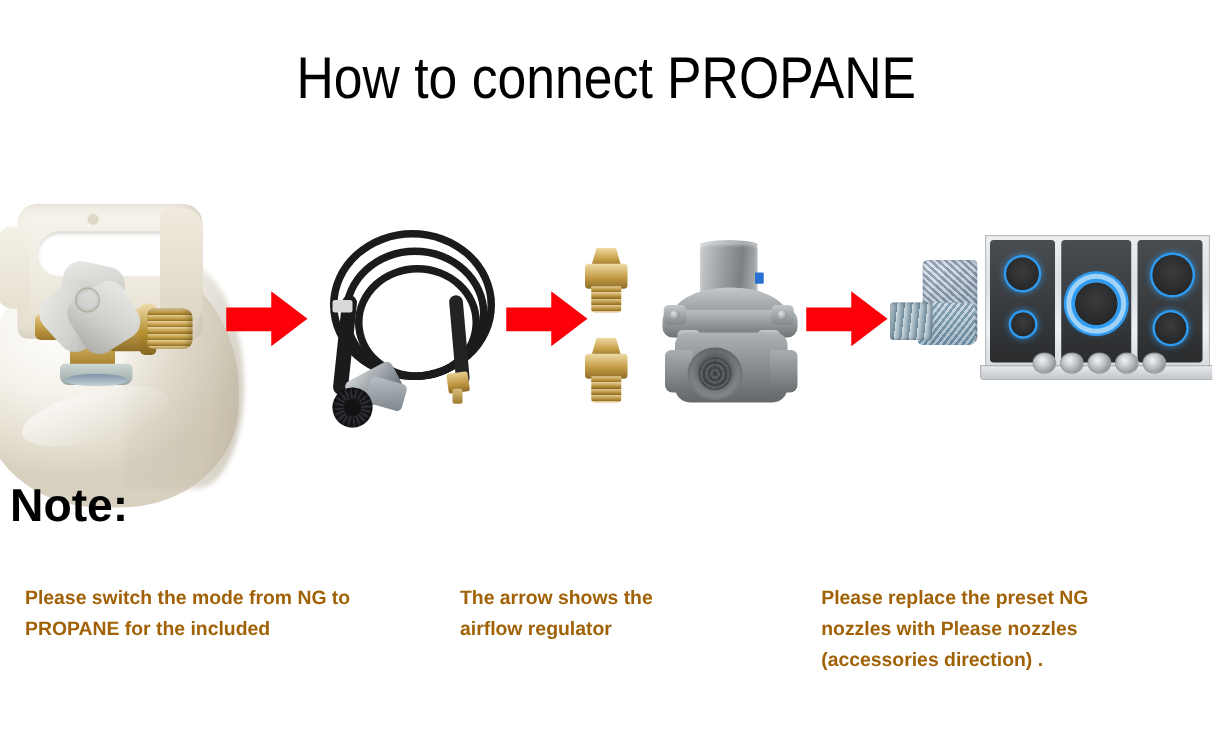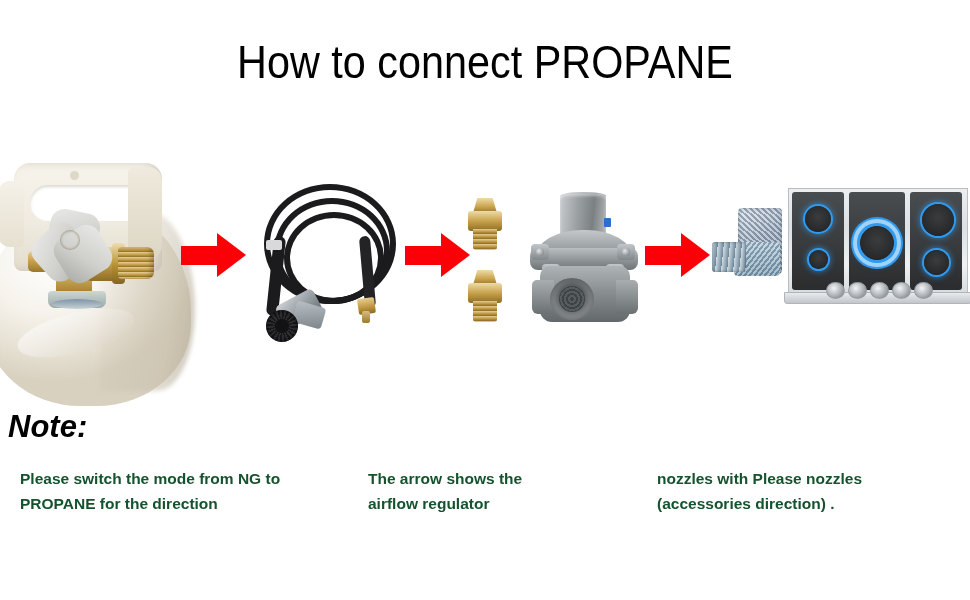--- a/index.html
+++ b/index.html
@@ -474,33 +474,32 @@
     position: absolute; left: -4px; top: 104px; width: 186px; height: 10px;
     background: linear-gradient(180deg,#e8eaec,#c2c7cb);
     border-radius: 0 0 3px 3px;
     border: 1px solid #b0b5b9;
   }
 
   
   #note-heading {
     position: absolute;
     left: 8px;
-    top: 409px;
-    font-size: 31px;
+    top: 384px;
+    font-size: 37px;
     font-weight: 700;
     color: #000000;
     letter-spacing: 0px;
-    font-style: italic;
   }
   .note-col {
     position: absolute;
     font-size: 15.5px;
     font-weight: 700;
     line-height: 25px;
-    color: #14532d;
+    color: #a16207;
   }
   #note-col-1 { left: 20px;  top: 466px; width: 320px; }
   #note-col-2 { left: 368px; top: 466px; width: 270px; }
   #note-col-3 { left: 657px; top: 466px; width: 300px; }
   .note-col div { white-space: pre-wrap; }
 </style>
 </head>
 <body>
 
 <div id="page">
@@ -614,26 +613,27 @@
       <div class="knob k2"></div>
       <div class="knob k3"></div>
       <div class="knob k4"></div>
     </div>
   </div>
 
   <div id="note-heading">Note:</div>
 
   <div class="note-col" id="note-col-1">
     <div>Please switch the mode from NG to</div>
-    <div>PROPANE for the direction</div>
+    <div>PROPANE for the included</div>
   </div>
 
   <div class="note-col" id="note-col-2">
     <div>The arrow shows the</div>
     <div>airflow regulator</div>
   </div>
 
   <div class="note-col" id="note-col-3">
+    <div>Please replace the preset NG</div>
     <div>nozzles with Please nozzles</div>
     <div>(accessories direction) .</div>
   </div>
 
 </div>
 
 </body></html>

